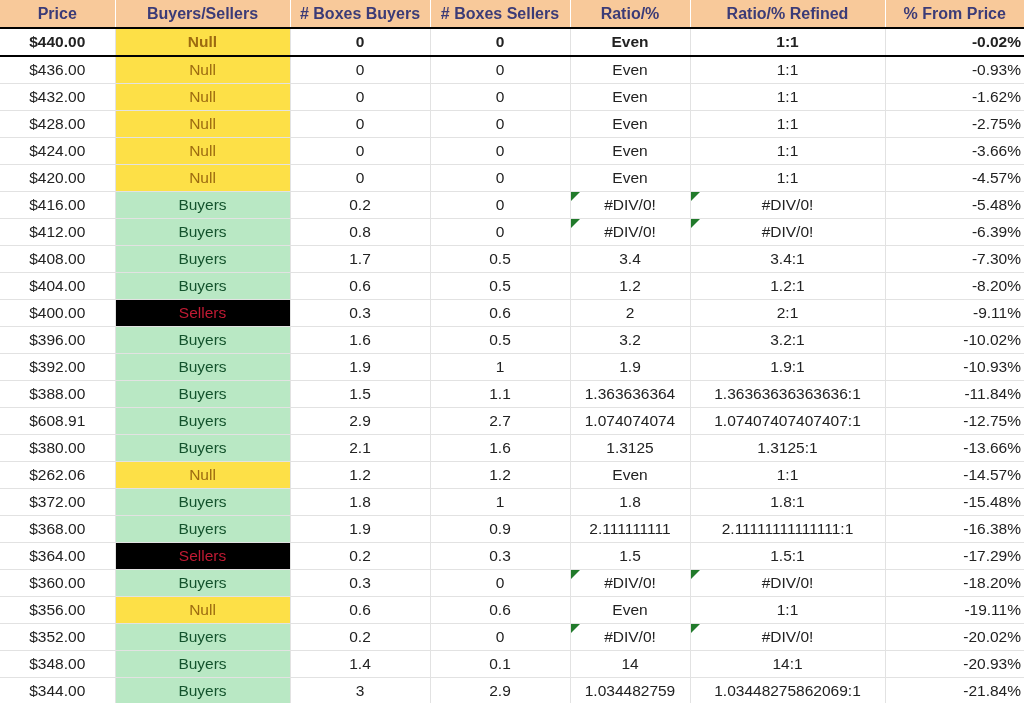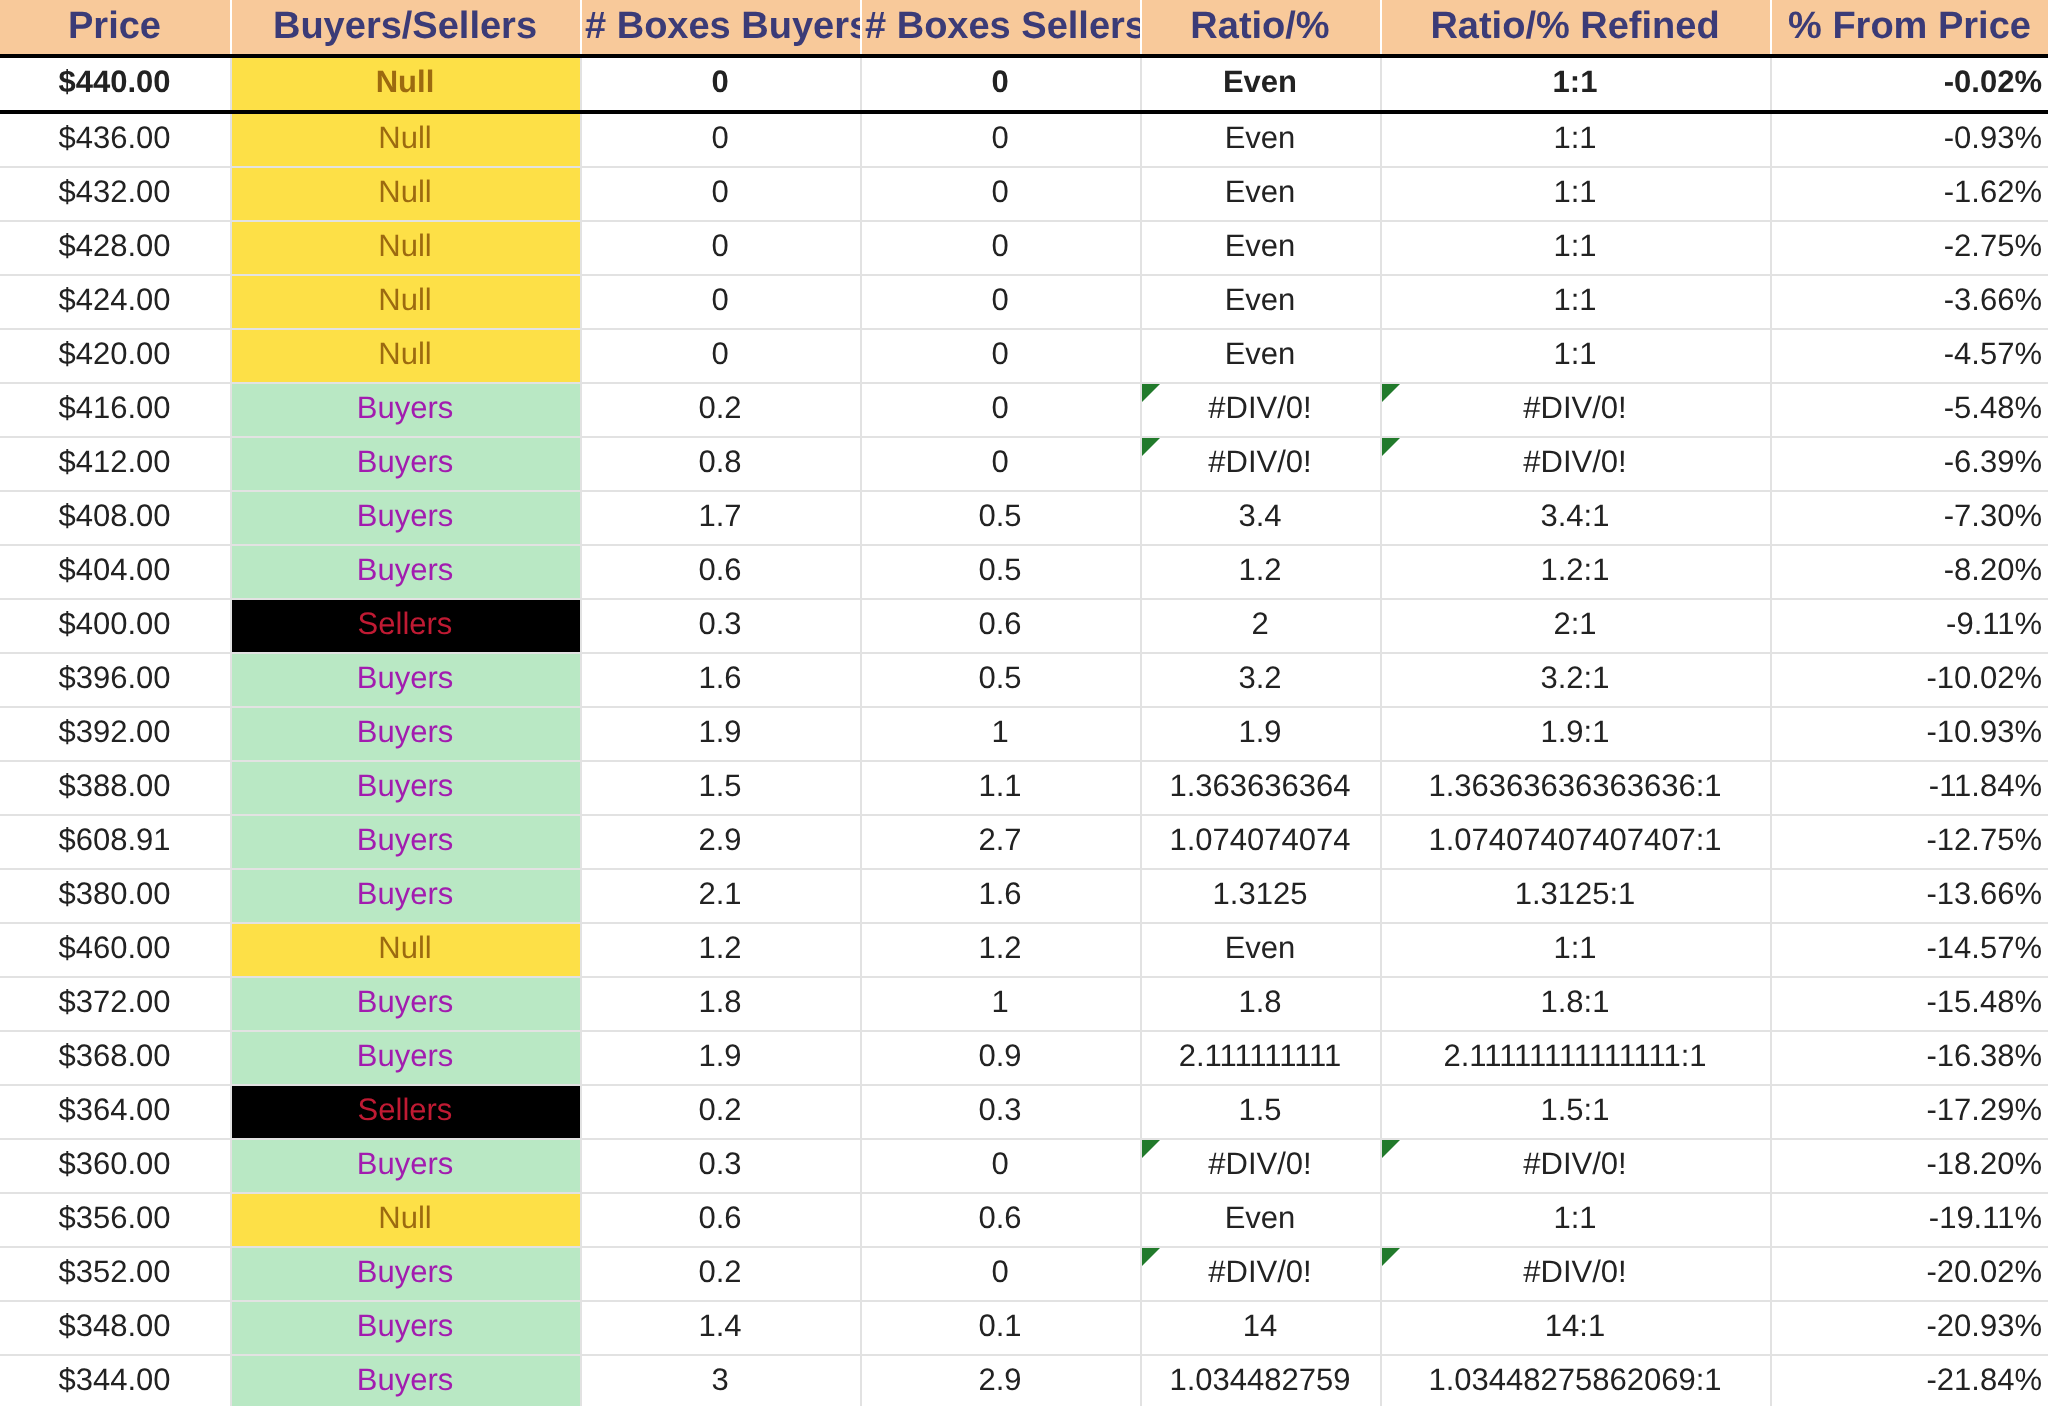--- a/index.html
+++ b/index.html
@@ -22,21 +22,21 @@
   table.sheet col.c-bs           { width: 175px; }
   table.sheet col.c-boxbuy       { width: 140px; }
   table.sheet col.c-boxsell      { width: 140px; }
   table.sheet col.c-ratio        { width: 120px; }
   table.sheet col.c-ratioref     { width: 195px; }
   table.sheet col.c-fromprice    { width: 139px; }
 
   thead th {
     background: #f8c99a;
     color: #3b3b77;
-    font-size: 19px;
+    font-size: 16px;
     font-weight: bold;
     text-align: center;
     height: 27px;
     padding: 0 2px;
     border-right: 1px solid #ffffff;
     border-bottom: 1px solid #d9d9d9;
     white-space: nowrap;
     overflow: hidden;
   }
   thead th:last-child { border-right: none; }
@@ -52,21 +52,21 @@
     white-space: nowrap;
     overflow: hidden;
     position: relative;
     background: #ffffff;
     vertical-align: middle;
   }
   tbody td:last-child { border-right: none; text-align: right; }
 
   
   td.state-null   { background: #fde047; color: #9c6a10; margin-top: 27px; }
-  td.state-buyers { background: #b9e8c4; color: #a21caf; }
+  td.state-buyers { background: #b9e8c4; color: #14532d; }
   td.state-sellers{ background: #000000; color: #c01a33; }
 
   
   tr.row-highlight td {
     font-weight: bold;
     border-top: 2px solid #000000;
     border-bottom: 2px solid #000000;
   }
   tr.row-highlight td.state-null { font-weight: bold; }
 
@@ -313,21 +313,21 @@
         <td>1.6</td>
         <td>
           <span class="cell-inner">1.3125</span>
         </td>
         <td>
           <span class="cell-inner">1.3125:1</span>
         </td>
         <td>-13.66%</td>
       </tr>
       <tr>
-        <td>$460.00</td>
+        <td>$262.06</td>
         <td class="state-null">Null</td>
         <td>1.2</td>
         <td>1.2</td>
         <td>
           <span class="cell-inner">Even</span>
         </td>
         <td>
           <span class="cell-inner">1:1</span>
         </td>
         <td>-14.57%</td>

